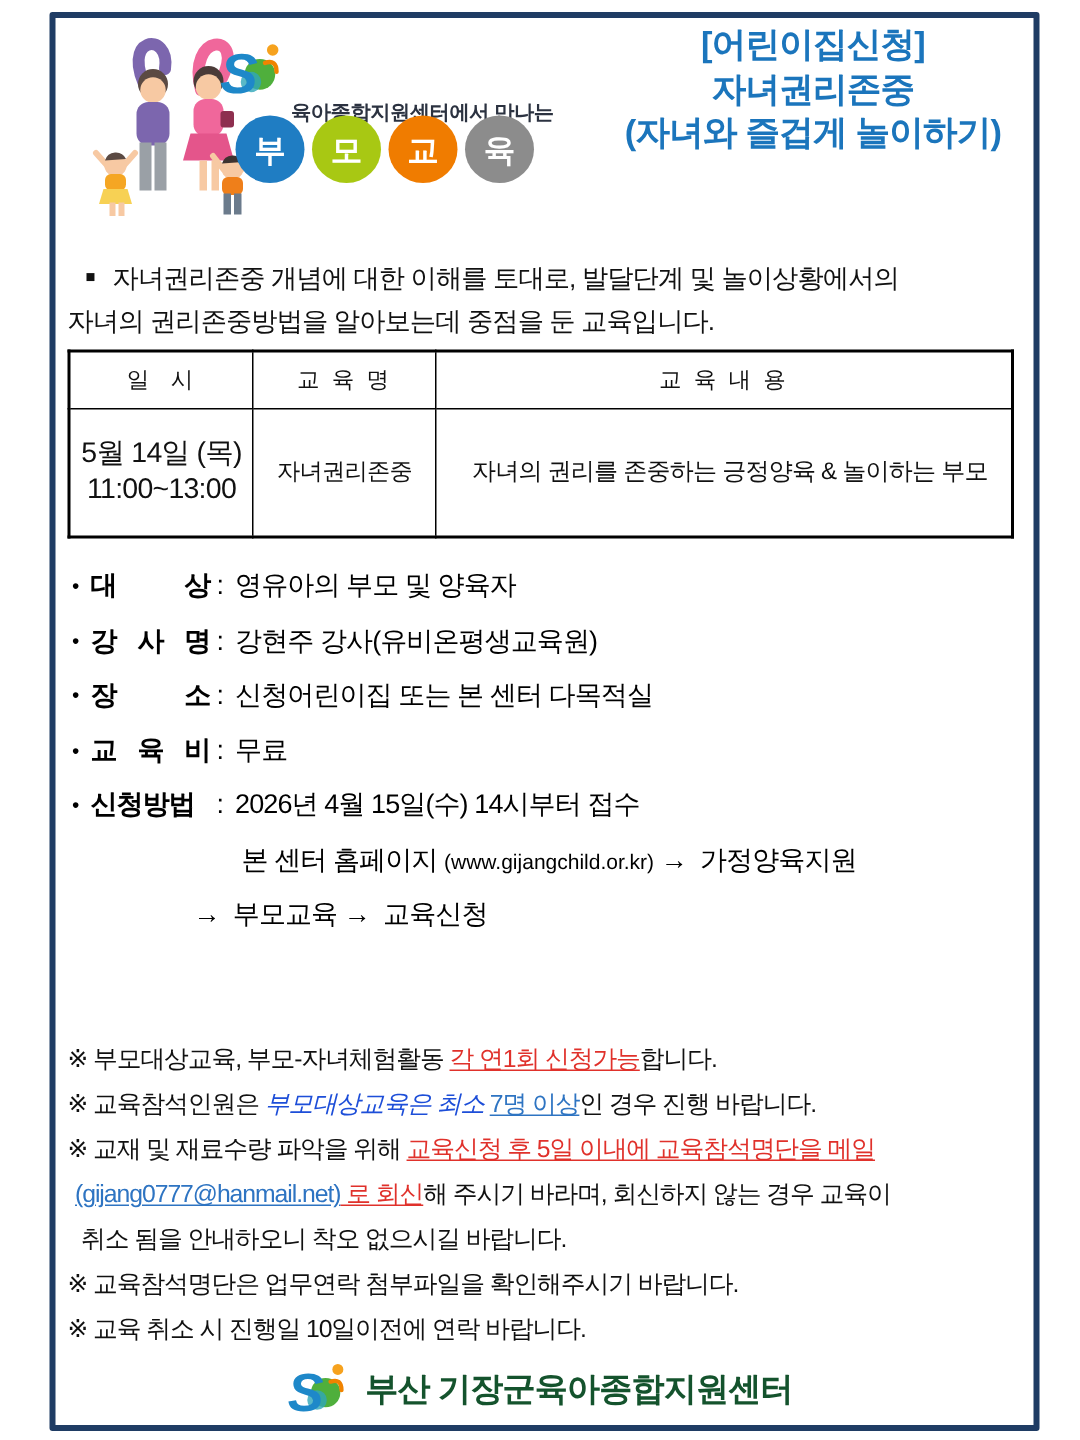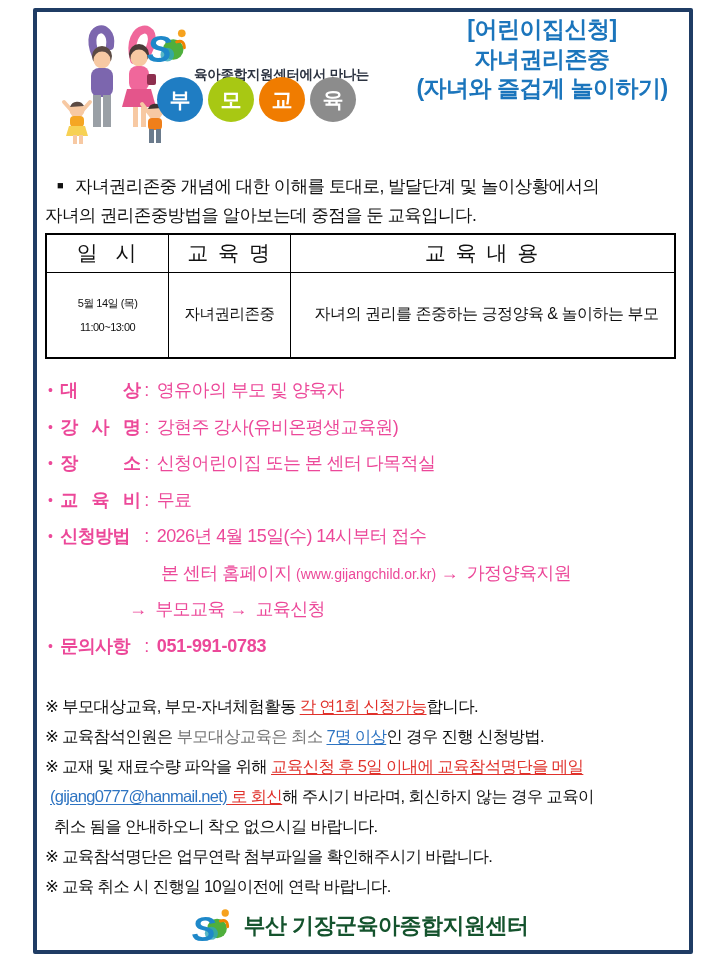--- a/index.html
+++ b/index.html
@@ -21,44 +21,44 @@
 
   
   .intro { position:absolute; left:45px; top:171px; width:638px; font-size:17.5px; line-height:29px; color:#111111; letter-spacing:-0.6px; }
   .intro .l1 { padding-left:12px; }
   .intro-bullet { font-size:11px; vertical-align:3px; margin-right:12px; color:#111111; }
 
   
   .edu-table { position:absolute; left:45px; top:233px; width:631px; border-collapse:collapse; }
   .edu-table th, .edu-table td { border:1.6px solid #000000; color:#111111; font-weight:normal; }
   .edu-table { border:2px solid #000000; }
-  .edu-table th { height:38px; font-size:21px; text-align:center; white-space:pre; letter-spacing:2px; }
+  .edu-table th { height:38px; font-size:15px; text-align:center; white-space:pre; letter-spacing:2px; }
   .edu-table td { height:86px; font-size:15.5px; text-align:center; letter-spacing:-0.5px; }
   .col-date { width:123px; } .col-name { width:122px; } .col-content { width:386px; }
-  .date-cell div { line-height:24px; font-size:11px; }
+  .date-cell div { line-height:24px; font-size:19px; }
   .content-cell { text-align:right; padding-left:8px; font-size:16px !important; }
 
   
-  .info-list { position:absolute; left:48px; top:372px; width:636px; color:#ec4899; }
+  .info-list { position:absolute; left:48px; top:372px; width:636px; color:#000000; }
   .info-line { height:36.5px; line-height:36.5px; font-size:18px; white-space:pre; letter-spacing:-0.6px; }
   .bullet-dot { font-size:14px; margin-right:8px; vertical-align:1px; }
   .info-label { display:inline-block; width:80px; text-align:justify; text-align-last:justify; font-weight:bold; vertical-align:top; }
   .info-colon { margin:0 8px 0 4px; }
   .cont1 { padding-left:113px; }
   .cont2 { padding-left:81px; }
   .url-small { font-size:14px; letter-spacing:0; }
   .contact-num { font-weight:600; letter-spacing:-0.2px; }
 
   
   .notes { position:absolute; left:45px; top:679px; width:642px; color:#111111;margin-top:12px; }
   .note { font-size:16.5px; line-height:30px; white-space:pre-wrap; letter-spacing:-0.7px; }
   .indent-a { padding-left:5px; }
   .indent-b { padding-left:9px; }
   .red-u  { color:#E0312B; text-decoration:underline; text-underline-offset:2px; }
-  .blue   { color:#737373; }
+  .blue   { color:#1d4ed8;font-style:italic; }
   .blue-u { color:#2E74C2; text-decoration:underline; text-underline-offset:2px; }
 
   
   .footer { position:absolute; left:0; top:906px; width:720px; display:flex; align-items:center; justify-content:center; gap:8px; }
   .footer-org { font-size:22px; font-weight:bold; color:#14532d; letter-spacing:-0.5px; }
 </style>
 </head>
 <body>
 
 <div class="page">
@@ -147,26 +147,25 @@
     </table>
 
   <div class="info-list">
     <div class="info-line"><span class="bullet-dot">•</span><span class="info-label">대 상</span><span class="info-colon">:</span><span>영유아의 부모 및 양육자</span></div>
     <div class="info-line"><span class="bullet-dot">•</span><span class="info-label">강 사 명</span><span class="info-colon">:</span><span>강현주 강사(유비온평생교육원)</span></div>
     <div class="info-line"><span class="bullet-dot">•</span><span class="info-label">장 소</span><span class="info-colon">:</span><span>신청어린이집 또는 본 센터 다목적실</span></div>
     <div class="info-line"><span class="bullet-dot">•</span><span class="info-label">교 육 비</span><span class="info-colon">:</span><span>무료</span></div>
     <div class="info-line"><span class="bullet-dot">•</span><span class="info-label">신청방법</span><span class="info-colon">:</span><span>2026년 4월 15일(수) 14시부터 접수</span></div>
     <div class="info-line cont1"><span>본 센터 홈페이지 </span><span class="url-small">(www.gijangchild.or.kr)</span><span> →  가정양육지원</span></div>
     <div class="info-line cont2">→  부모교육 →  교육신청</div>
-    <div class="info-line"><span class="bullet-dot">•</span><span class="info-label">문의사항</span><span class="info-colon">:</span><span class="contact-num">051-991-0783</span></div>
   </div>
 
   <div class="notes">
     <div class="note"><span>※ 부모대상교육, 부모-자녀체험활동 </span><span class="red-u">각 연1회 신청가능</span><span>합니다.</span></div>
-    <div class="note"><span>※ 교육참석인원은 </span><span class="blue">부모대상교육은 최소 </span><span class="blue-u">7명 이상</span><span>인 경우 진행 신청방법.</span></div>
+    <div class="note"><span>※ 교육참석인원은 </span><span class="blue">부모대상교육은 최소 </span><span class="blue-u">7명 이상</span><span>인 경우 진행 바랍니다.</span></div>
     <div class="note"><span>※ 교재 및 재료수량 파악을 위해 </span><span class="red-u">교육신청 후 5일 이내에 교육참석명단을 메일</span></div>
     <div class="note indent-a"><span class="blue-u">(gijang0777@hanmail.net)</span><span class="red-u"> 로 회신</span><span>해 주시기 바라며, 회신하지 않는 경우 교육이</span></div>
     <div class="note indent-b">취소 됨을 안내하오니 착오 없으시길 바랍니다.</div>
     <div class="note">※ 교육참석명단은 업무연락 첨부파일을 확인해주시기 바랍니다.</div>
     <div class="note">※ 교육 취소 시 진행일 10일이전에 연락 바랍니다.</div>
   </div>
 
   <div class="footer">
     <svg width="44" height="40" viewBox="0 0 54 48">
       <circle cx="32" cy="27" r="12" fill="#4FAF3C"></circle>

